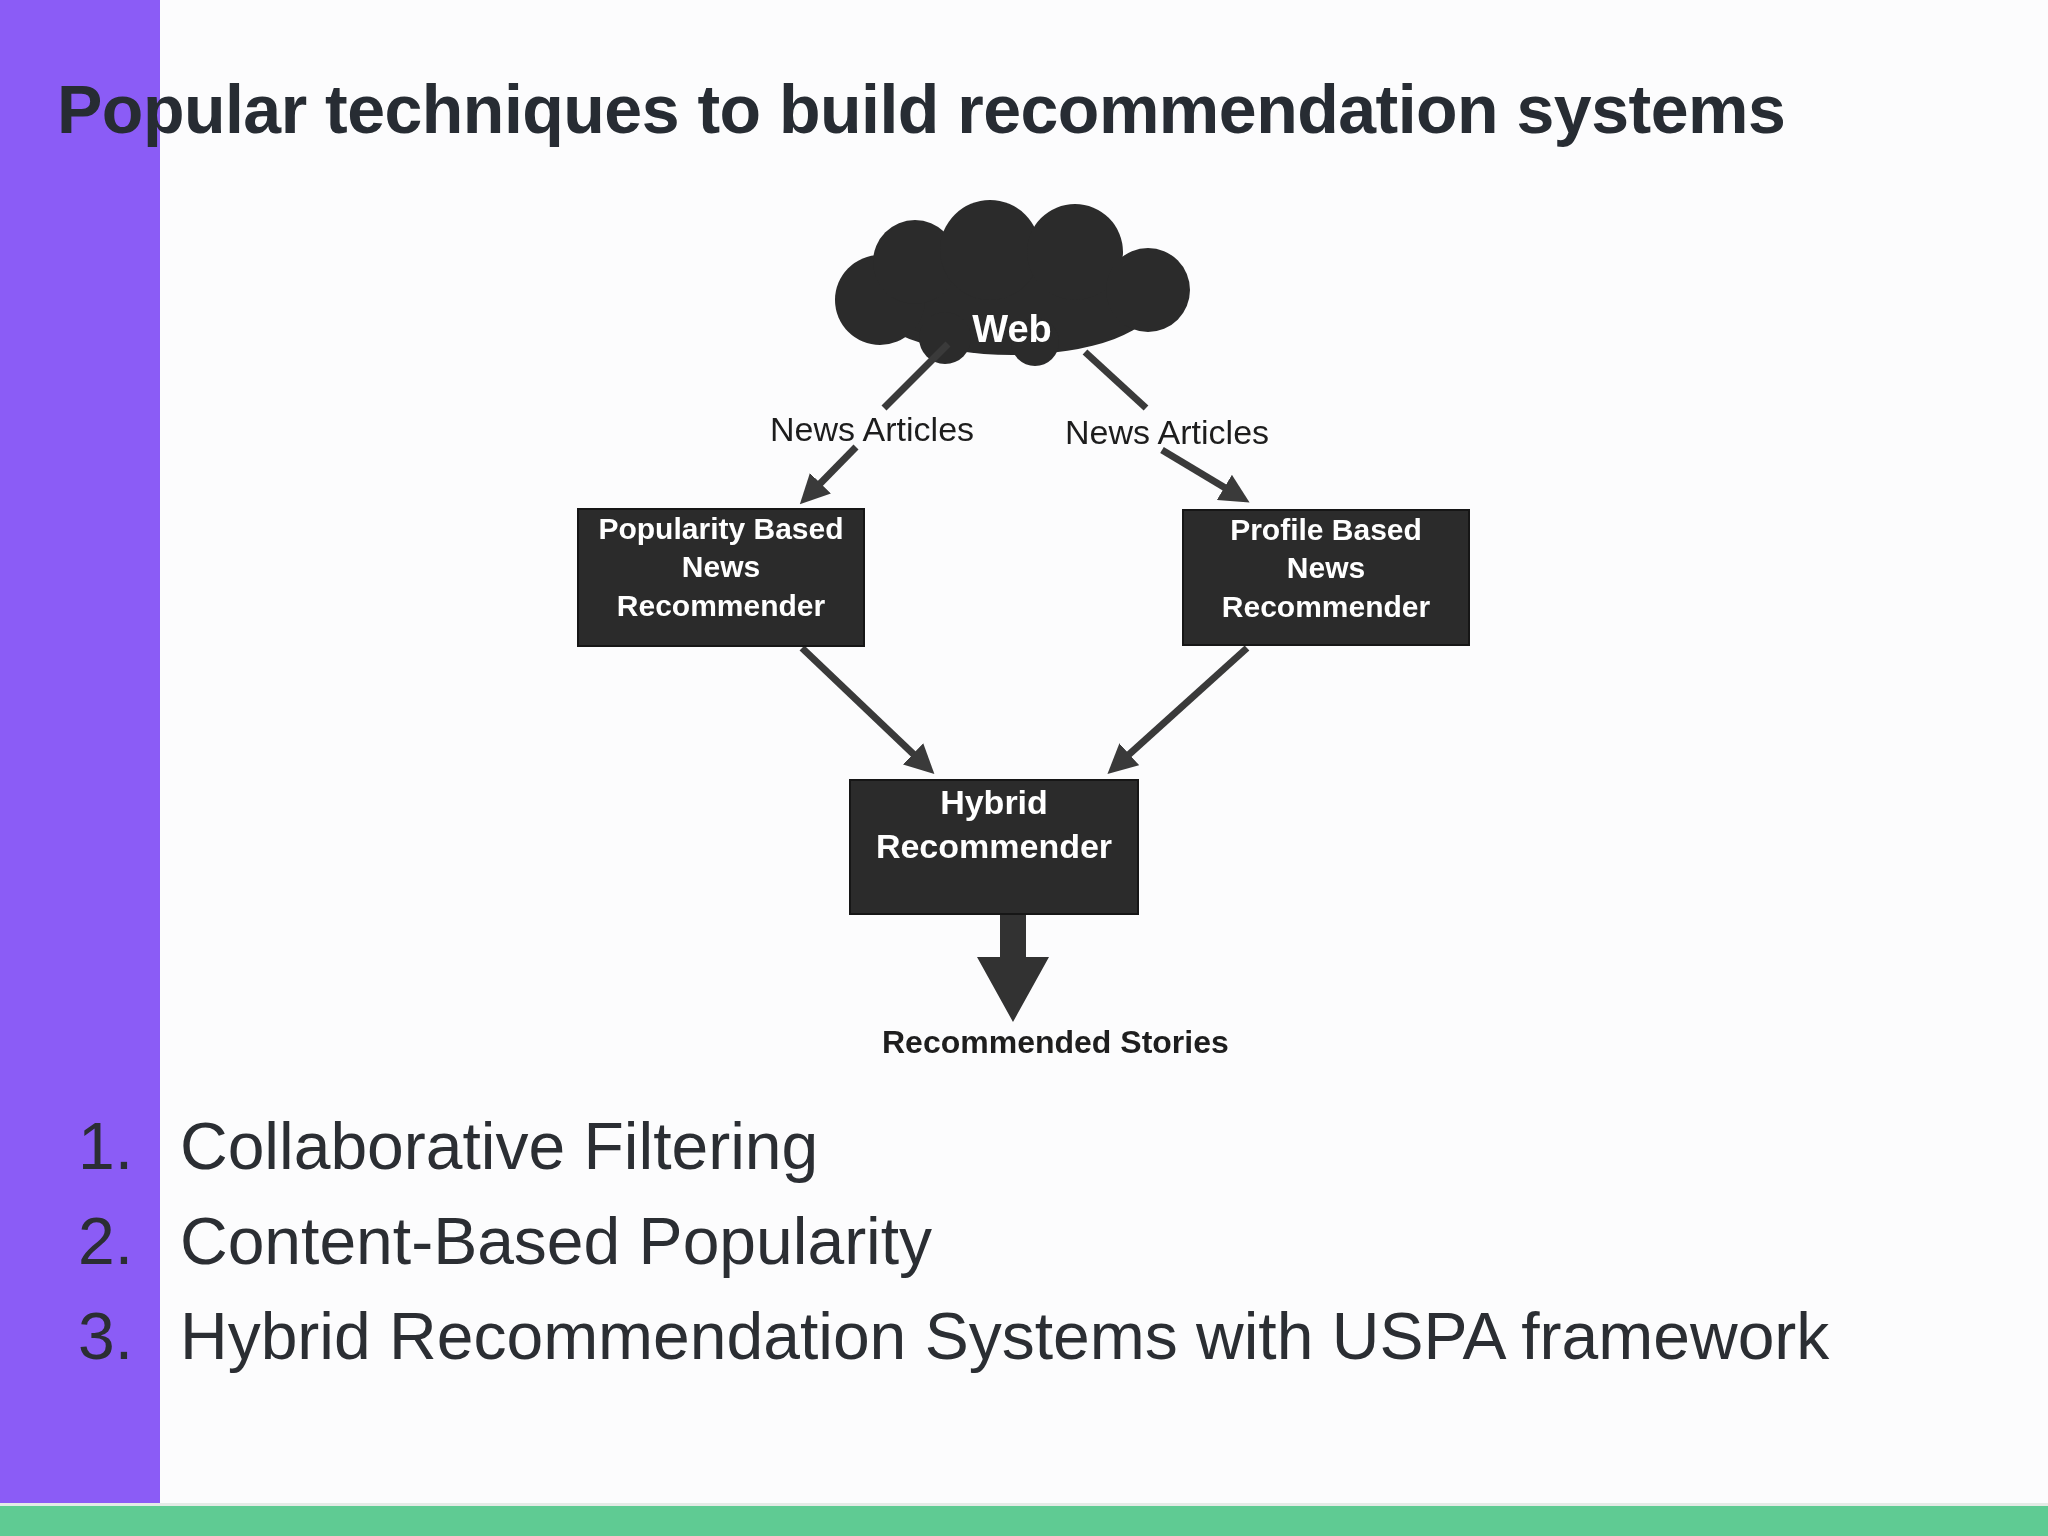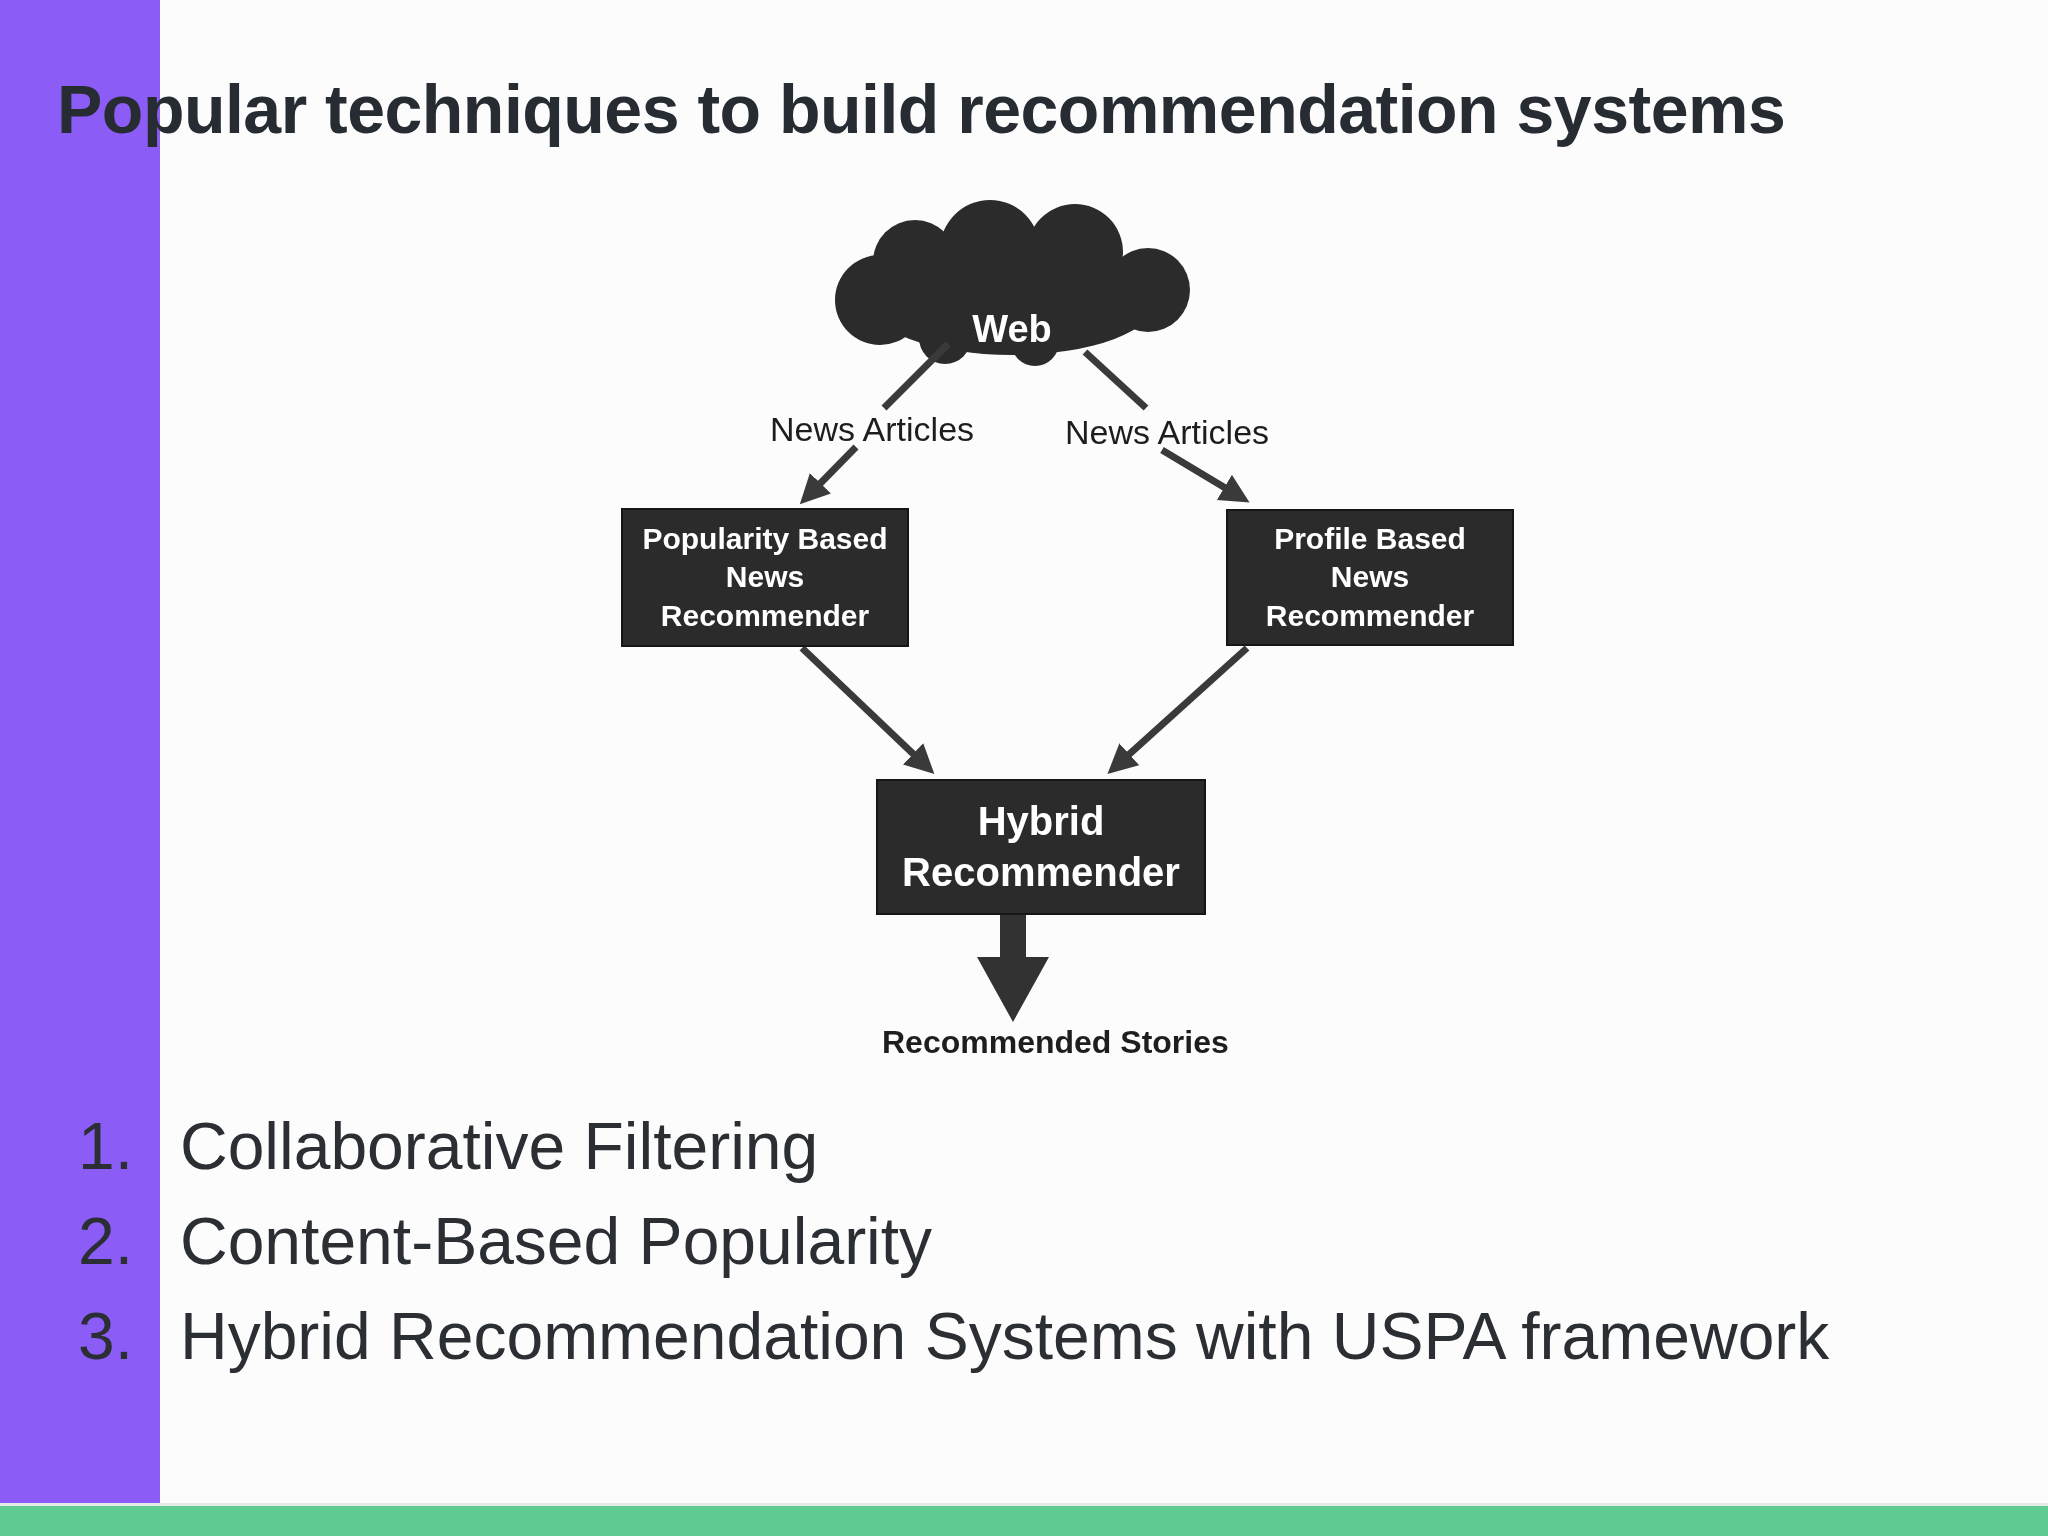--- a/index.html
+++ b/index.html
@@ -58,28 +58,26 @@
     position: absolute;
     background: #2b2b2b;
     border: 2px solid #161616;
     color: #ffffff;
     font-weight: 700;
     font-size: 30px;
     line-height: 1.28;
     display: flex;
     flex-direction: column;
     align-items: center;
-    justify-content: center;
     text-align: center;
     box-sizing: border-box;
-    margin-left: 44px;
   }
   .node.popularity { left: 577px;  top: 508px; width: 288px; height: 139px; }
   .node.profile    { left: 1182px; top: 509px; width: 288px; height: 137px; }
-  .node.hybrid     { left: 832px;  top: 779px; width: 330px; height: 136px; font-size: 40px; }
+  .node.hybrid     { left: 849px;  top: 779px; width: 290px; height: 136px; font-size: 34px; }
   .output-label {
     position: absolute;
     left: 850px; top: 1024px;
     width: 324px;
     text-align: center;
     font-size: 32px;
     font-weight: 700;
     color: #1e1e1e;
     white-space: nowrap;
     margin-left: 32px;

